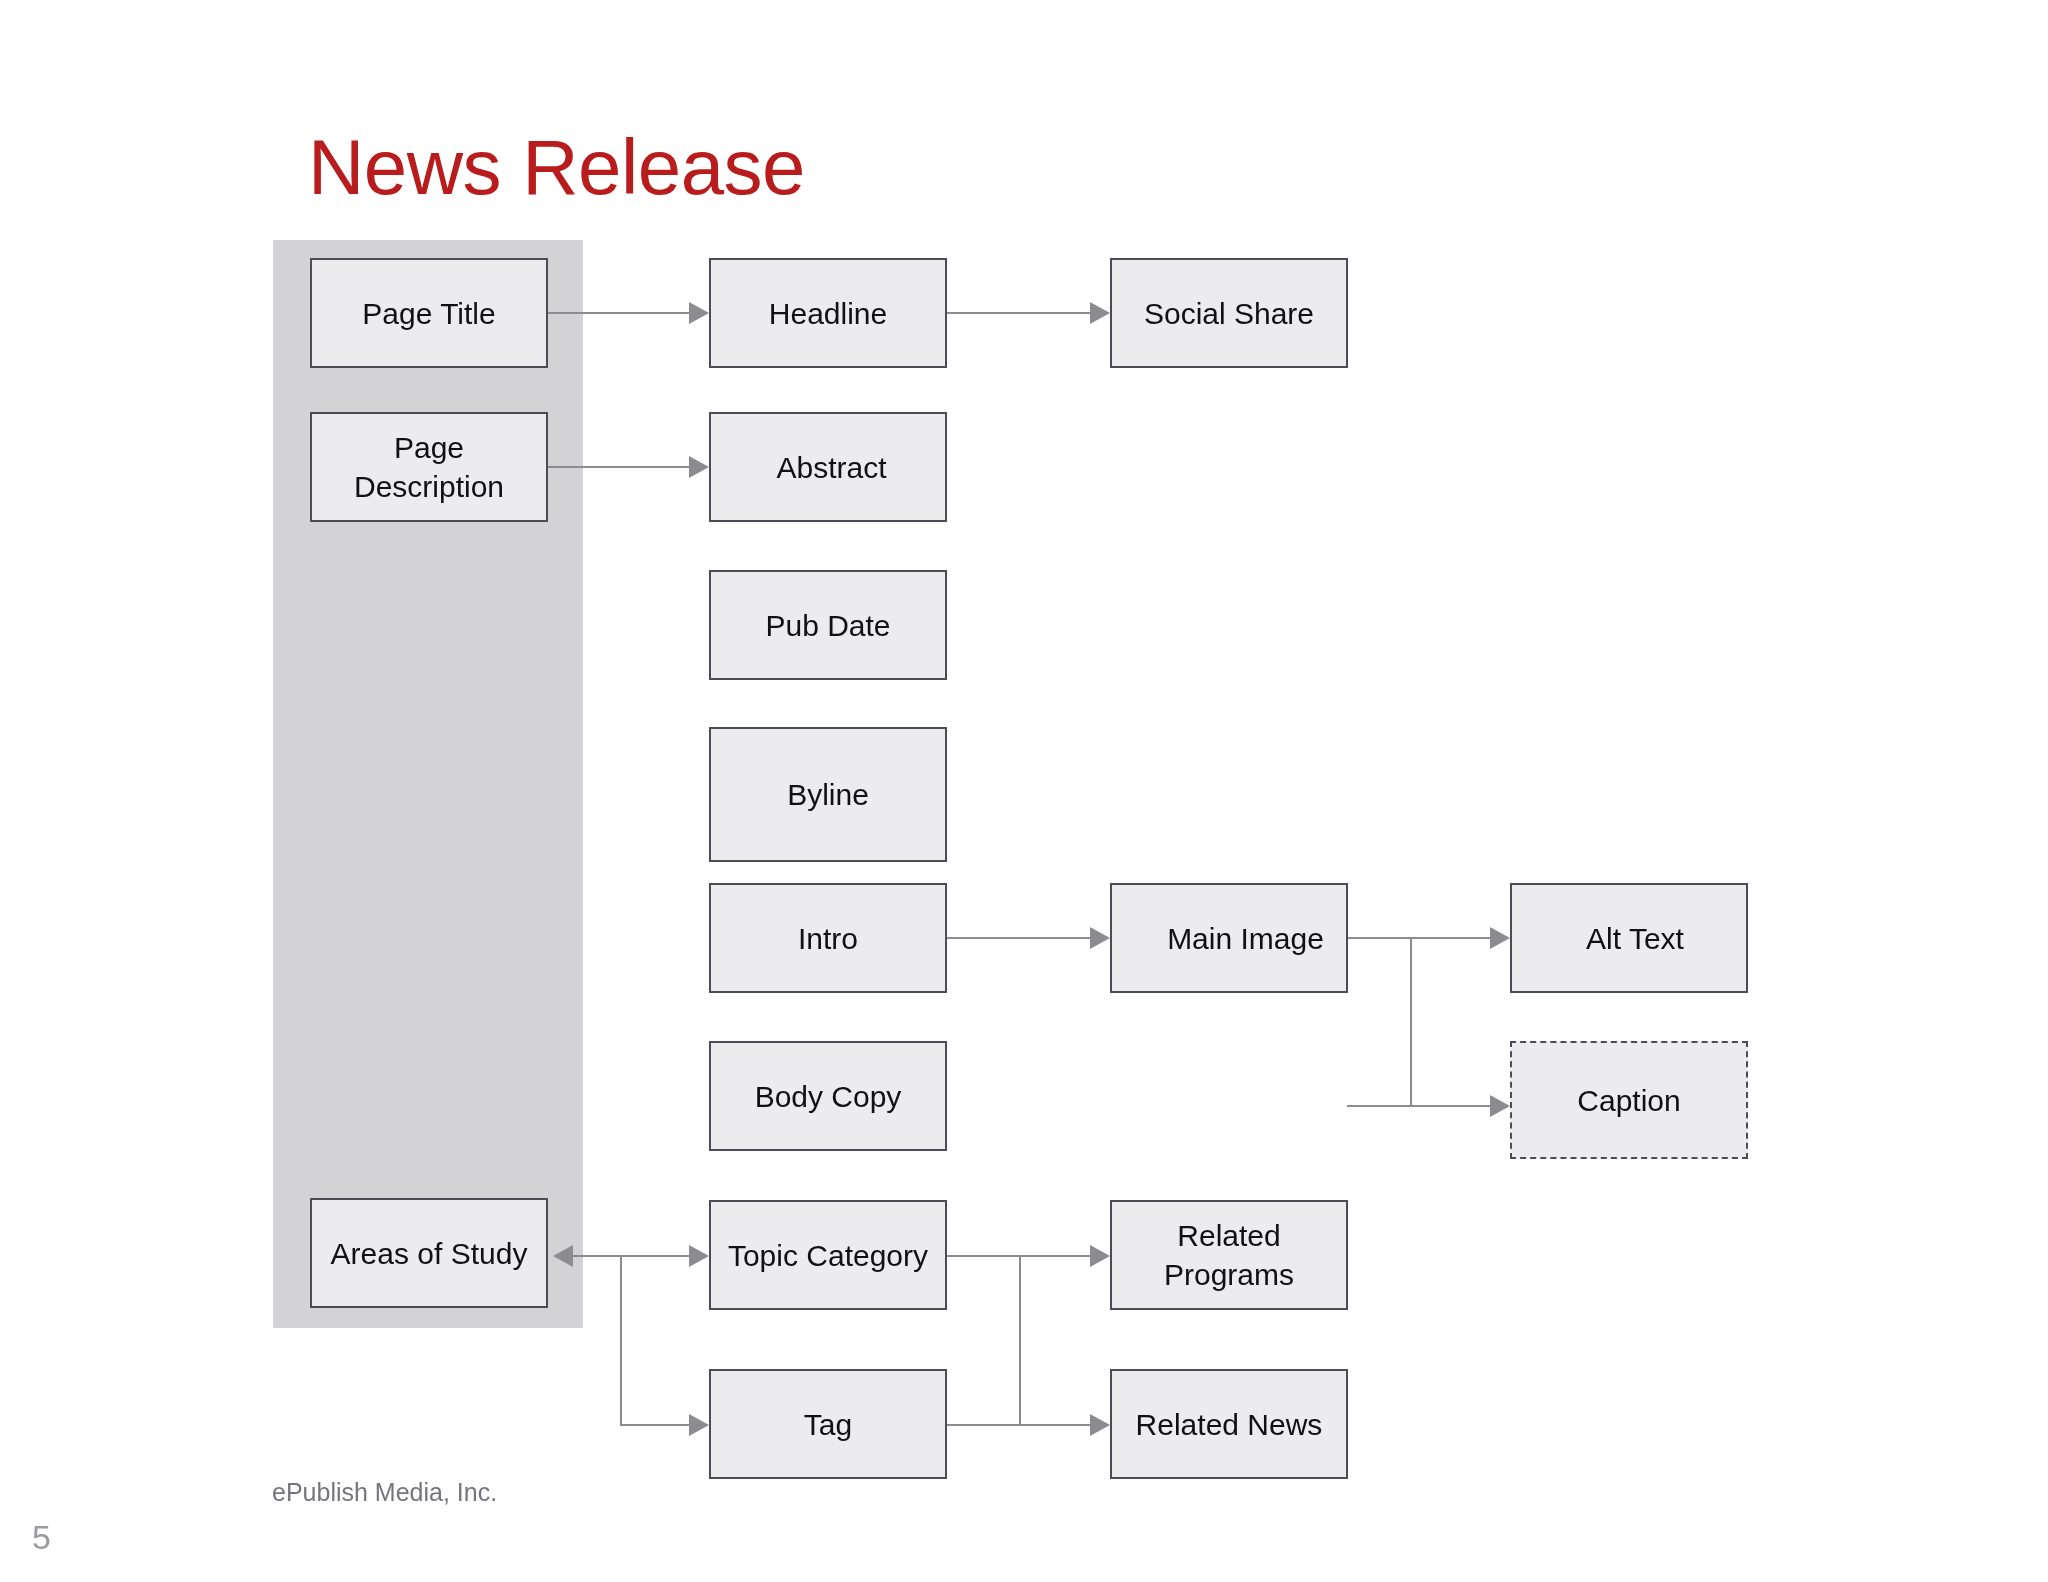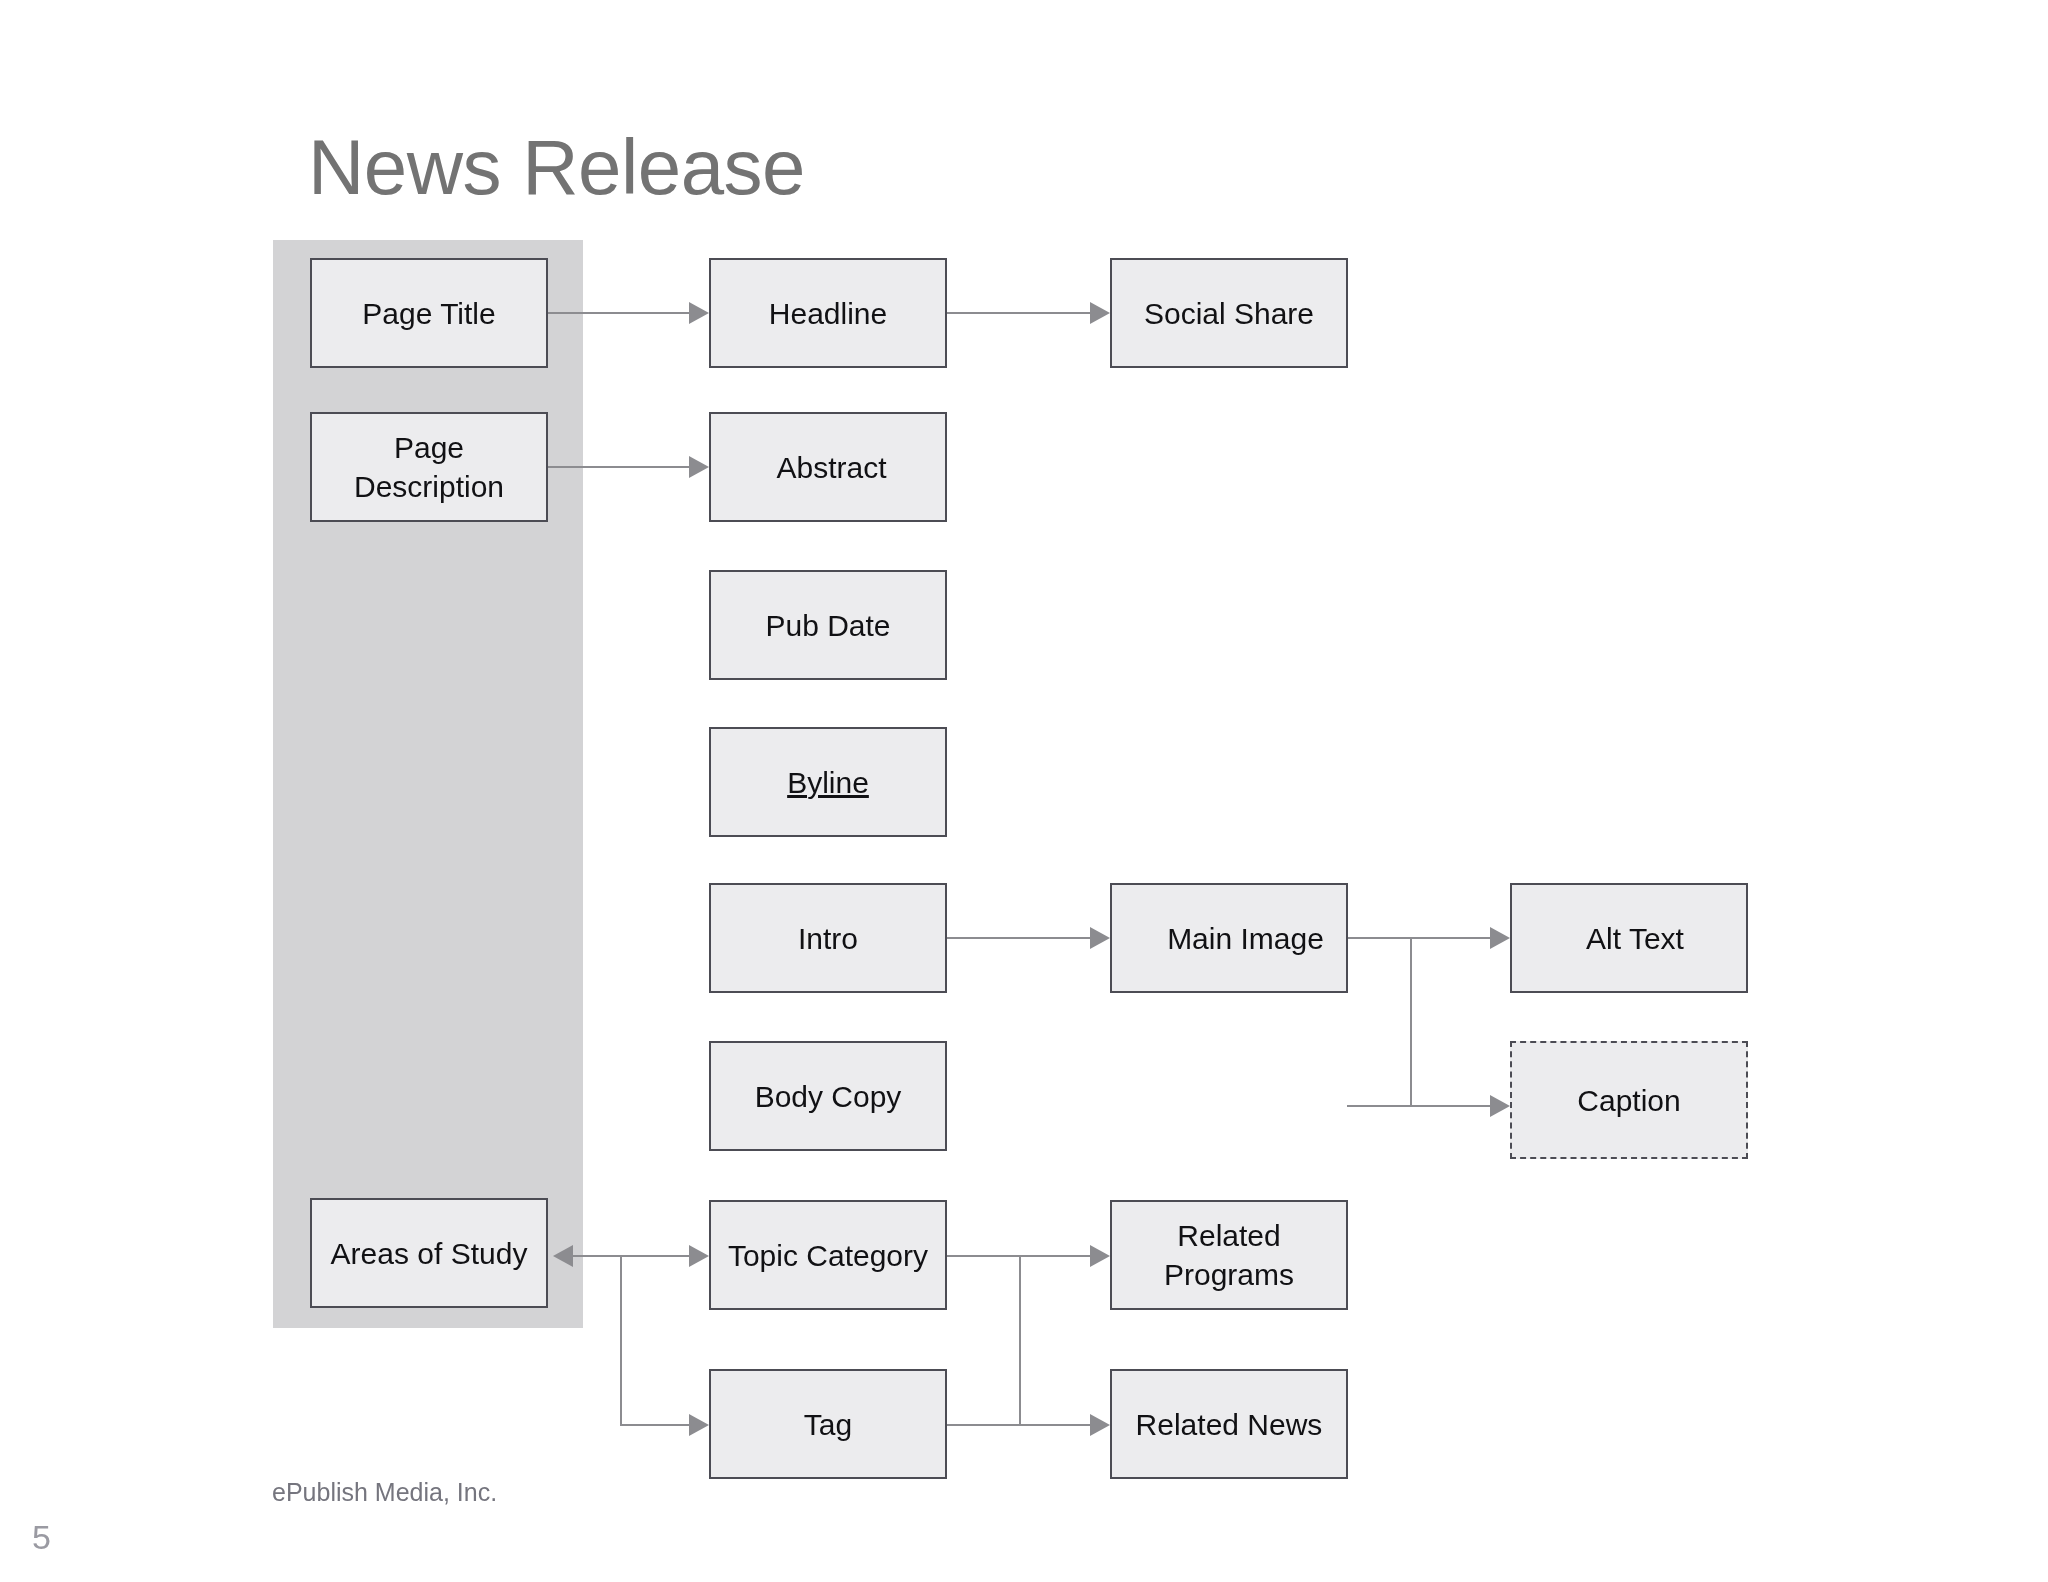--- a/index.html
+++ b/index.html
@@ -18,21 +18,21 @@
     -webkit-font-smoothing: antialiased;
   }
 
   
   #page-title {
     position: absolute;
     left: 308px;
     top: 128px;
     font-size: 78px;
     line-height: 1.0;
-    color: #737373;
+    color: #b91c1c;
     font-weight: 400;
     letter-spacing: -0.5px;
     white-space: nowrap;
   }
 
   
   #gray-column {
     position: absolute;
     left: 273px;
     top: 240px;
@@ -169,21 +169,21 @@
   </div>
 
   <div class="node" style="left:709px; top:412px; width:238px; height:110px;padding-left:13px;">
     <span class="lbl">Abstract</span>
   </div>
 
   <div class="node" style="left:709px; top:570px; width:238px; height:110px;">
     <span class="lbl">Pub Date</span>
   </div>
 
-  <div class="node" style="left:709px; top:727px; width:238px; height:110px;text-decoration:underline;">
+  <div class="node" style="left:709px; top:727px; width:238px; height:135px;">
     <span class="lbl">Byline</span>
   </div>
 
   <div class="node" style="left:709px; top:883px; width:238px; height:110px;">
     <span class="lbl">Intro</span>
   </div>
 
   <div class="node" style="left:709px; top:1041px; width:238px; height:110px;">
     <span class="lbl">Body Copy</span>
   </div>

